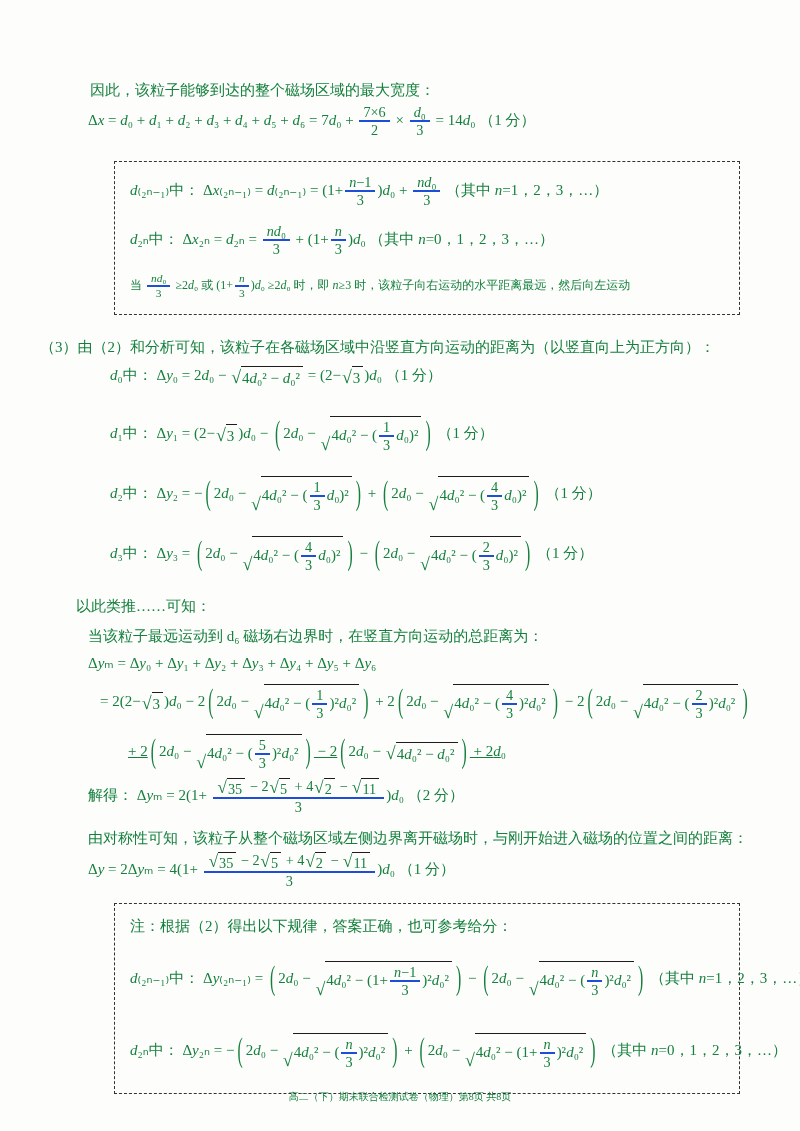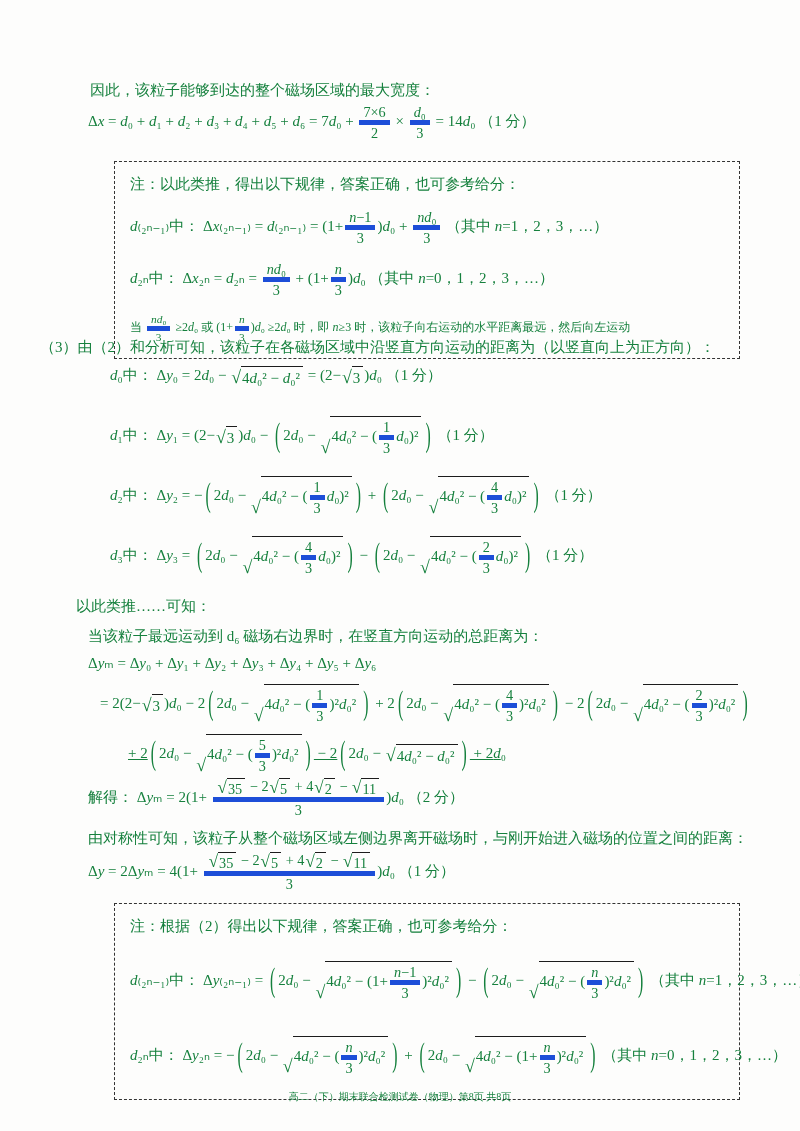--- a/index.html
+++ b/index.html
@@ -17,21 +17,21 @@
   .txt { line-height:1.4; }
   .fm  { line-height:1.2; }
   .fm-sm { font-size:15px; }
   .mi { font-style:italic; }
 
   
   .mfrac {
     display:inline-flex; flex-direction:column; align-items:center;
     vertical-align:middle; margin:0 2px; font-size:0.95em; line-height:1.15;
   }
-  .mnum { display:block; border-bottom:5px solid #1d4ed8; padding:0 4px; }
+  .mnum { display:block; border-bottom:2px solid #1d4ed8; padding:0 4px; }
   .mden { display:block; padding:0 4px; }
 
   
   .msqrt { display:inline-flex; align-items:stretch; vertical-align:middle; margin:0 1px; }
   .mrad  { font-size:1.2em; line-height:0.95; align-self:flex-end; transform:translateY(-1px); }
   .mbar  { display:inline-block; border-top:1.4px solid #1c1c1c; padding:2px 3px 0 1px; }
 
   
   .mbig   { display:inline-flex; align-items:center; vertical-align:middle; margin:0 2px; }
   .minner { display:inline-block; padding:8px 2px; }
@@ -58,21 +58,20 @@
 
   <div class="abs fm" style="top:104px; left:88px;">Δ<span class="mi">x</span> = <span class="mi">d</span>₀ + <span class="mi">d</span>₁ + <span class="mi">d</span>₂ + <span class="mi">d</span>₃ + <span class="mi">d</span>₄ + <span class="mi">d</span>₅ + <span class="mi">d</span>₆ = 7<span class="mi">d</span>₀ + <span class="mfrac">
         <span class="mnum">7×6</span>
         <span class="mden">2</span>
       </span> × <span class="mfrac">
         <span class="mnum"><span class="mi">d</span>₀</span>
         <span class="mden">3</span>
       </span> = 14<span class="mi">d</span>₀ （1 分）</div>
 
   <div class="notebox" style="top:161px; left:114px; width:626px;">
-    <div class="bline txt">注：以此类推，得出以下规律，答案正确，也可参考给分：</div>
     <div class="bline fm"><span class="mi">d</span>₍₂ₙ₋₁₎中： Δ<span class="mi">x</span>₍₂ₙ₋₁₎ = <span class="mi">d</span>₍₂ₙ₋₁₎ = (1+<span class="mfrac">
           <span class="mnum"><span class="mi">n</span>−1</span>
           <span class="mden">3</span>
         </span>)<span class="mi">d</span>₀ + <span class="mfrac">
           <span class="mnum"><span class="mi">nd</span>₀</span>
           <span class="mden">3</span>
         </span> （其中 <span class="mi">n</span>=1，2，3，…）</div>
     <div class="bline fm"><span class="mi">d</span>₂ₙ中： Δ<span class="mi">x</span>₂ₙ = <span class="mi">d</span>₂ₙ = <span class="mfrac">
           <span class="mnum"><span class="mi">nd</span>₀</span>
           <span class="mden">3</span>

